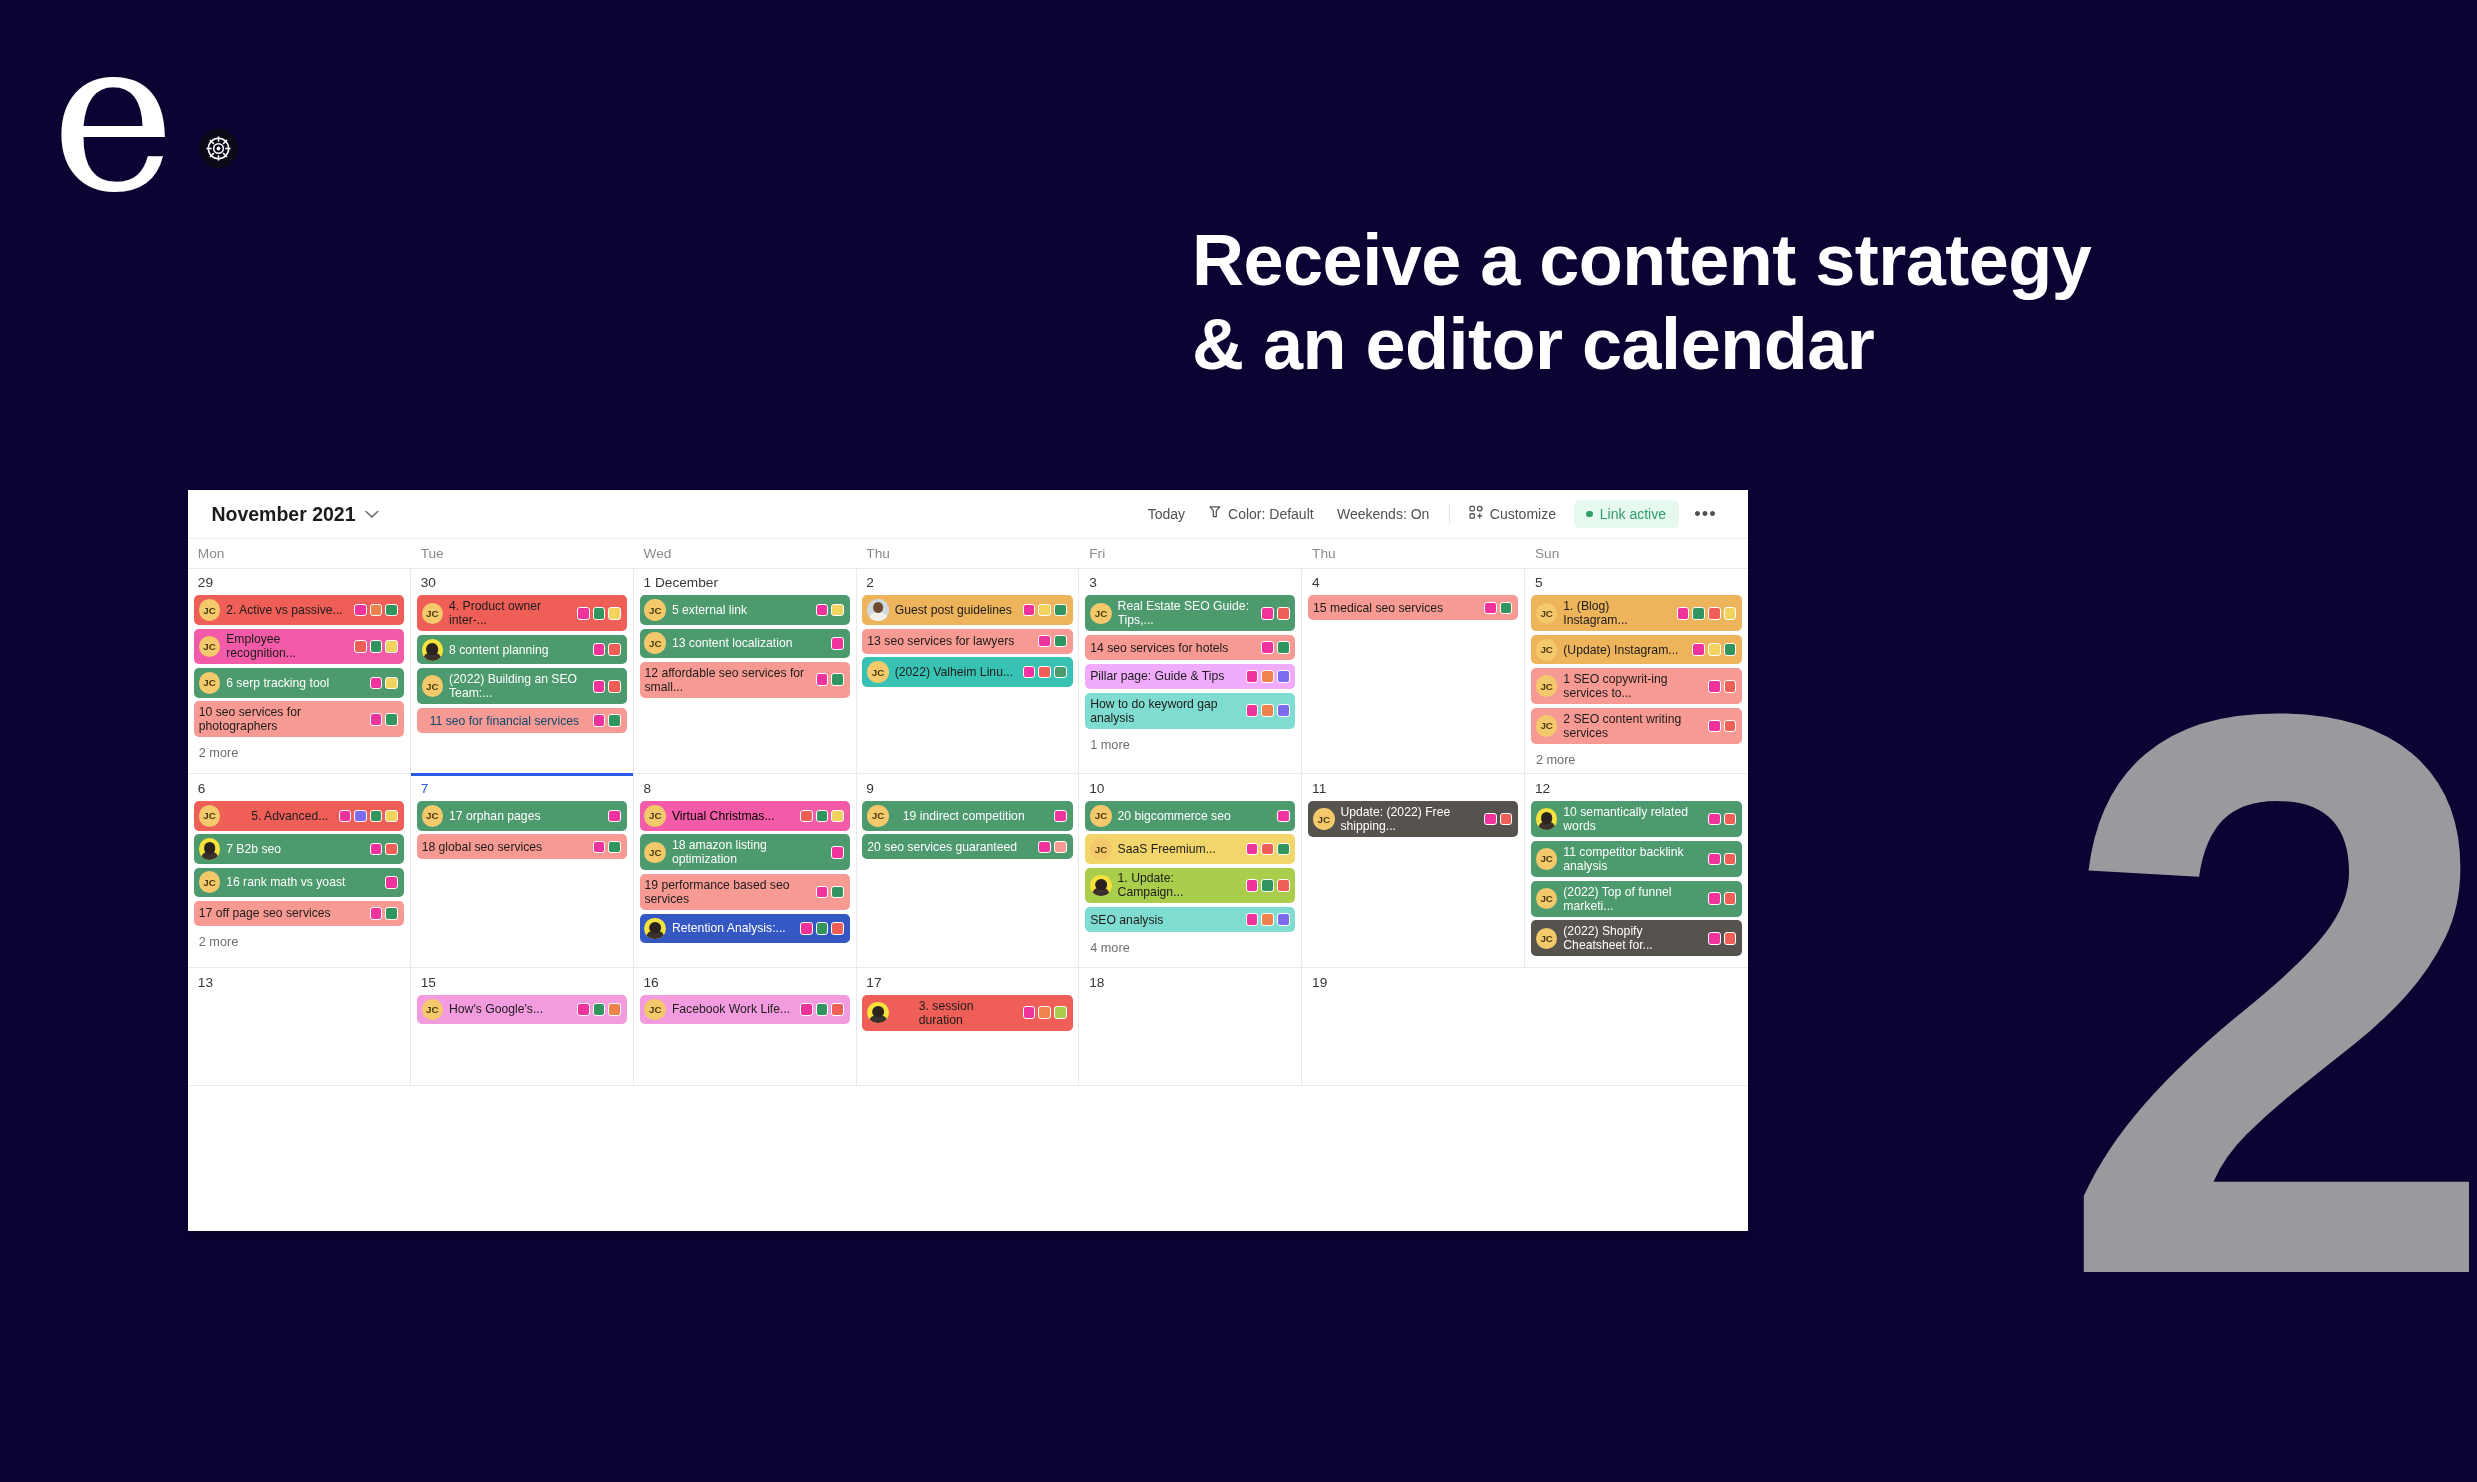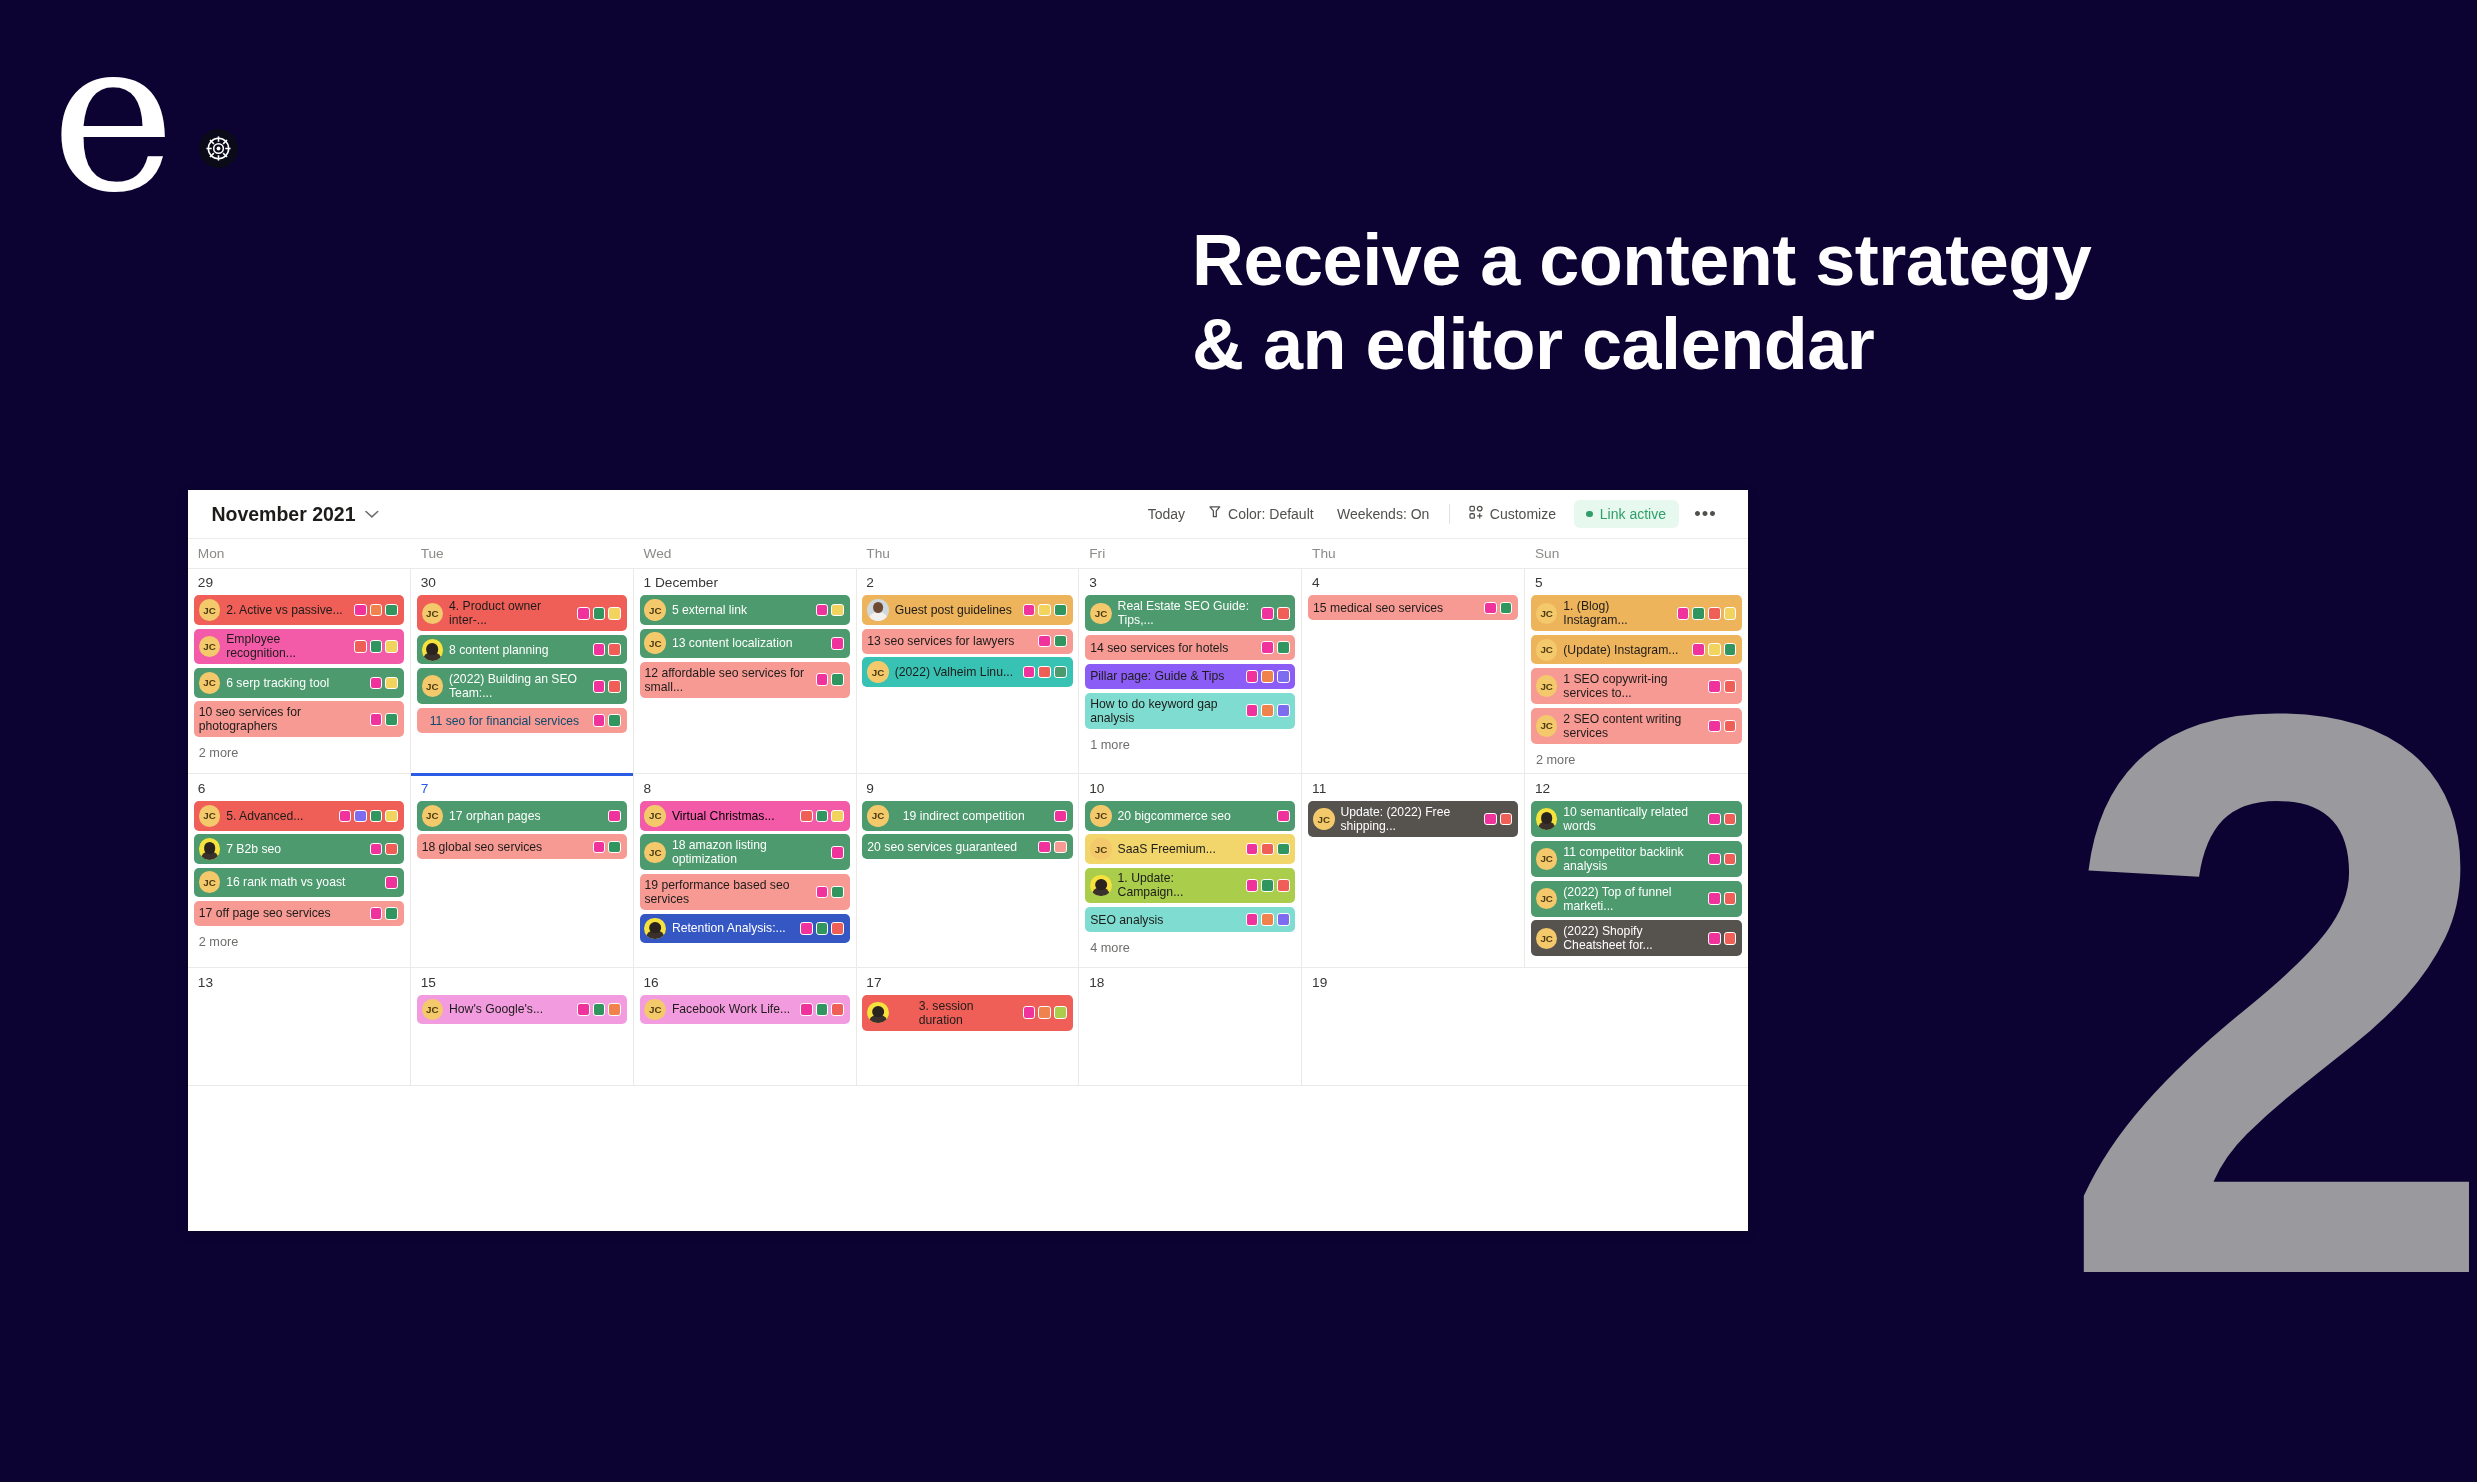--- a/index.html
+++ b/index.html
@@ -354,21 +354,21 @@
                 <span class="tag" style="background: rgb(239, 95, 88);"></span>
               </div>
             </div>
             <div class="evt" style="background: rgb(247, 154, 148);">
               <div class="etitle" style="color: rgb(29, 28, 26);">14 seo services for hotels</div>
               <div class="tags">
                 <span class="tag" style="background: rgb(240, 51, 156);"></span>
                 <span class="tag" style="background: rgb(48, 149, 95);"></span>
               </div>
             </div>
-            <div class="evt" style="background: #8b5cf6;">
+            <div class="evt" style="background: #f0abfc;">
               <div class="etitle" style="color: rgb(29, 28, 26);">Pillar page: Guide &amp; Tips</div>
               <div class="tags">
                 <span class="tag" style="background: rgb(240, 51, 156);"></span>
                 <span class="tag" style="background: rgb(240, 130, 78);"></span>
                 <span class="tag" style="background: rgb(126, 108, 240);"></span>
               </div>
             </div>
             <div class="evt" style="background: rgb(127, 220, 208);">
               <div class="etitle" style="color: rgb(29, 28, 26);">How to do keyword gap analysis</div>
               <div class="tags">
@@ -427,21 +427,21 @@
               </div>
             </div>
             <div class="more">2 more</div>
           </div>
         </div>
         <div class="week">
           <div class="day">
             <div class="daynum">6</div>
             <div class="evt" style="background: rgb(239, 95, 88);">
               <div class="ava">JC</div>
-              <div class="etitle" style="color: rgb(29, 28, 26);">5. Advanced...</div>
+              <div class="etitle" style="color: rgb(29, 28, 26); margin-left: 25px;">5. Advanced...</div>
               <div class="tags">
                 <span class="tag" style="background: rgb(240, 51, 156);"></span>
                 <span class="tag" style="background: rgb(126, 108, 240);"></span>
                 <span class="tag" style="background: rgb(48, 149, 95);"></span>
                 <span class="tag" style="background: rgb(242, 211, 94);"></span>
               </div>
             </div>
             <div class="evt" style="background: rgb(76, 154, 110);">
               <div class="ava photo">
                 <span class="body"></span>

